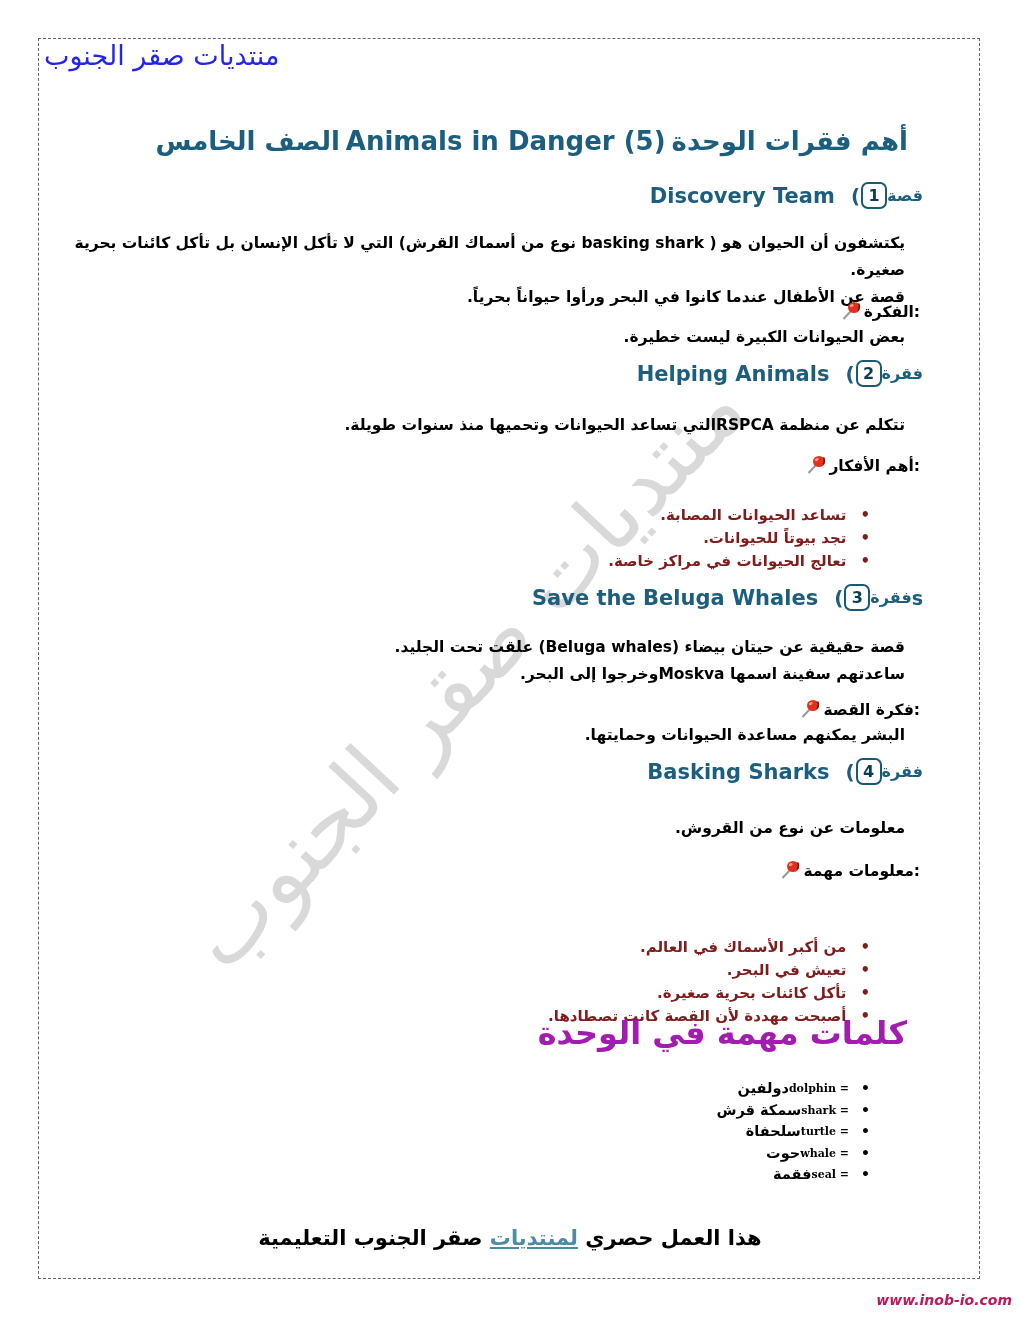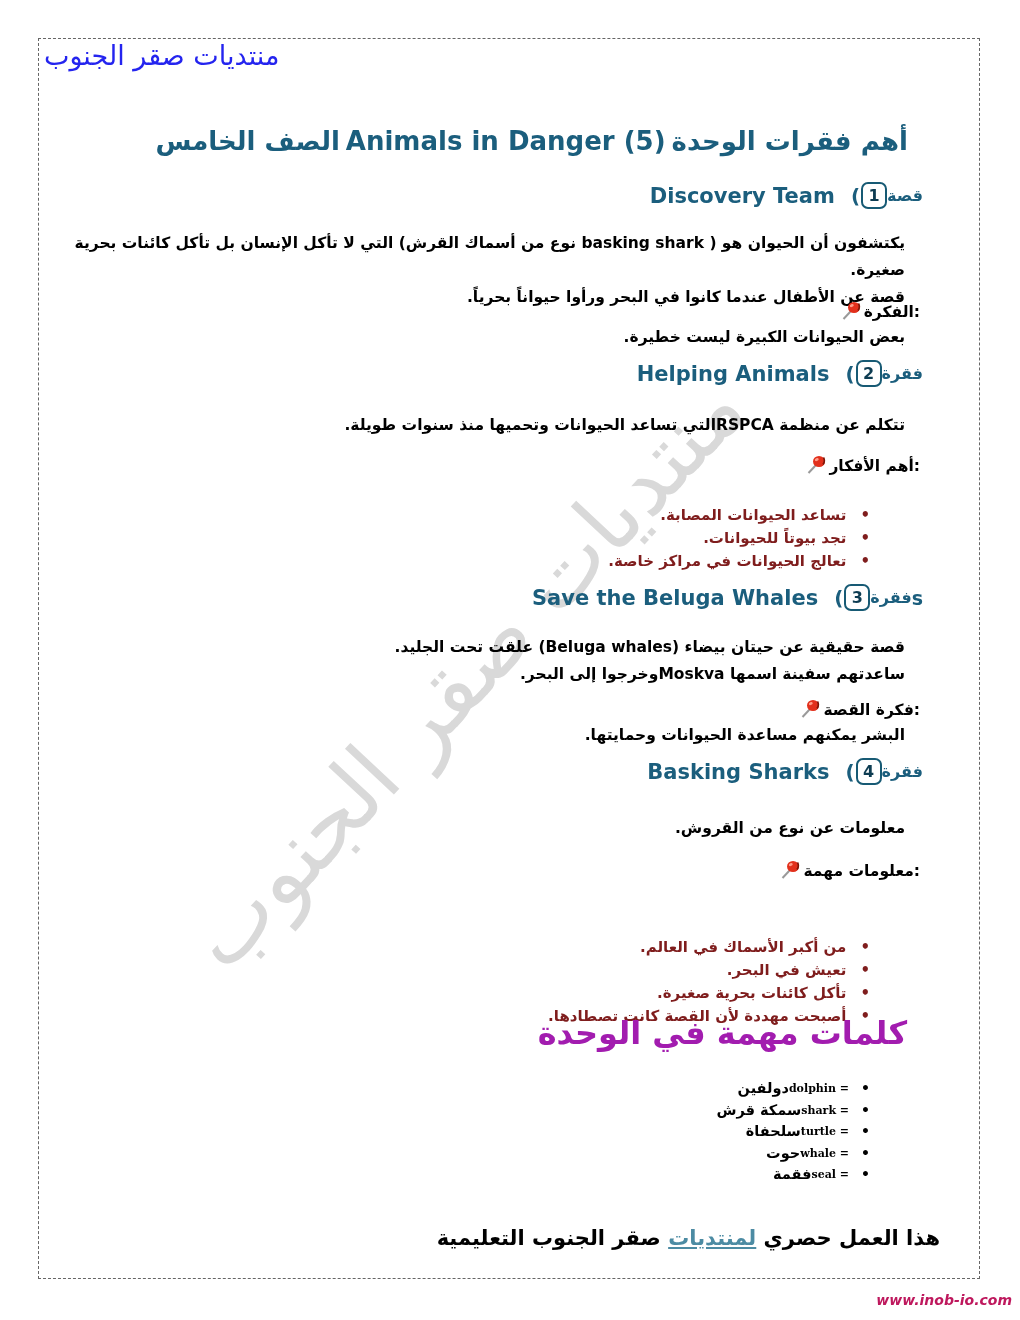--- a/index.html
+++ b/index.html
@@ -37,21 +37,21 @@
     font-weight:bold;font-size:15px;color:#7f1d1d;white-space:nowrap}
   .b-text{direction:rtl}
   .b-dot{margin-left:14px}
   .words{position:absolute;top:1014px;right:113px;font-size:32px;font-weight:bold;
     color:#a21caf;direction:rtl;}
   .vlist{position:absolute;top:1078px;right:150px;left:300px}
   .vrow{display:flex;justify-content:flex-end;align-items:flex-start;line-height:21.5px;white-space:nowrap}
   .v-ar{font-size:14.5px;font-weight:bold;direction:rtl}
   .v-en{font-family:"DejaVu Serif",serif;font-weight:bold;font-size:11px}
   .v-dot{margin-left:12px;font-weight:bold;font-size:14px}
-  .footer{position:absolute;top:1226px;left:80px;right:80px;direction:rtl;
+  .footer{position:absolute;top:1226px;left:80px;right:80px;text-align:center;direction:rtl;
     font-weight:bold;font-size:21px;color:#000;white-space:nowrap}
   .f-link{color:#4c8ba3;text-decoration:underline;cursor:pointer}
   .url{position:absolute;right:8px;top:1292px;font-weight:bold;font-style:italic;
     font-size:14px;color:#be185d}
 </style>
 </head>
 <body>
 
 <div class="frame"></div>
 <div class="watermark">منتديات صقر الجنوب</div>

